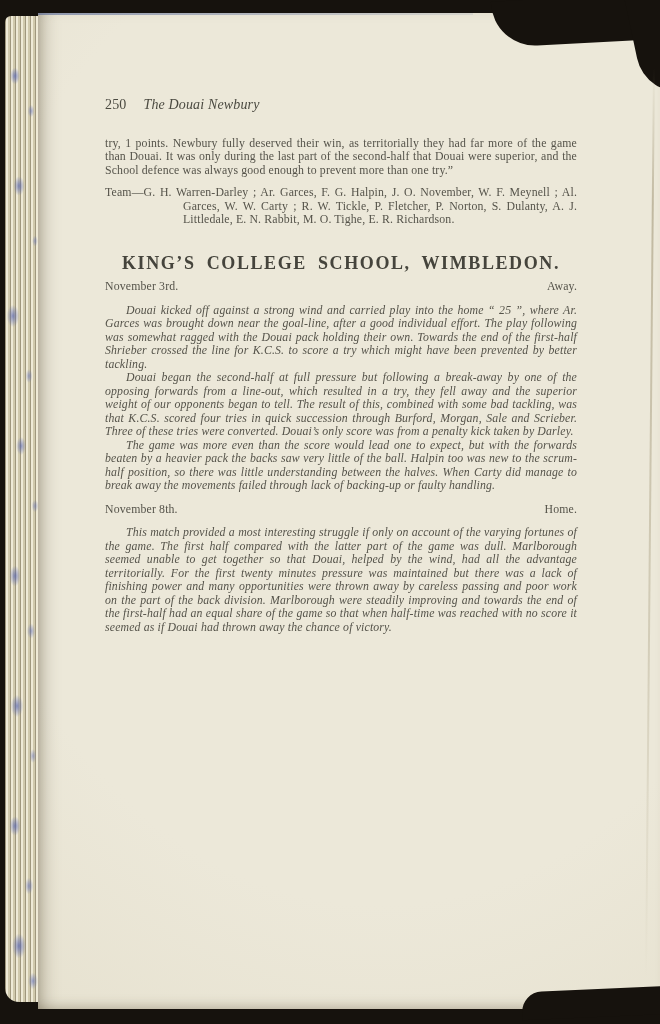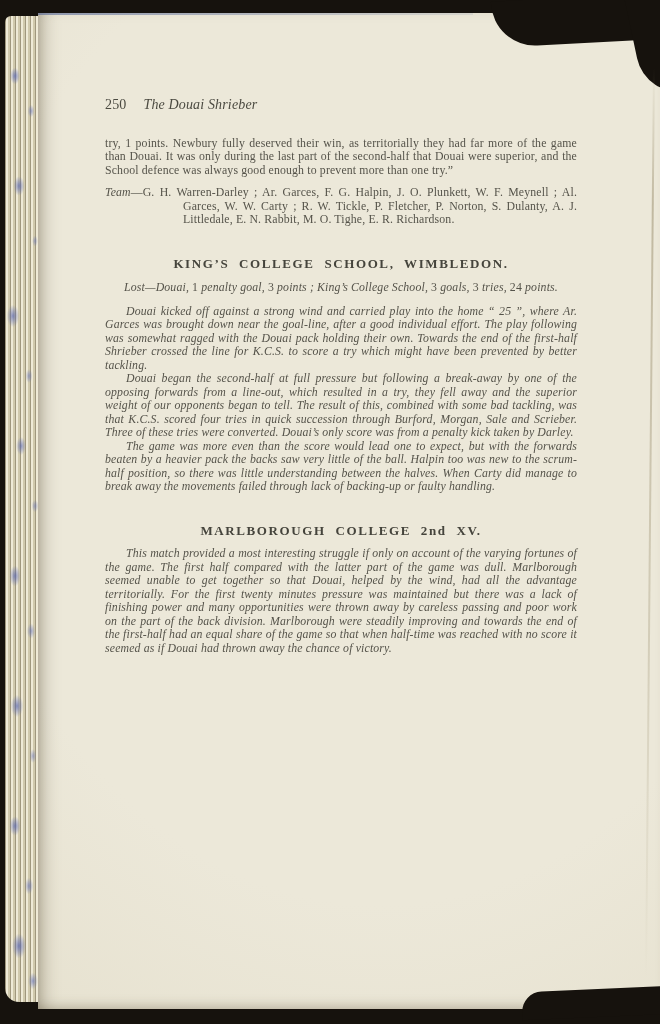--- a/index.html
+++ b/index.html
@@ -60,23 +60,23 @@
     letter-spacing:.15px;
     margin-top:12px;
   }
   .running-header{display:flex;align-items:baseline;gap:17px;margin-top:73px;color:#4b4a41;}
   .page-number{font-size:14px;}
   .running-title{font-size:14px;font-style:italic;}
   .para{text-align:justify;}
   .para.first{margin-top:25px;}
   .para.indent{text-indent:21px;}
   .team-line{text-align:justify;padding-left:78px;text-indent:-78px;margin-top:9px;}
-  .team-label{font-style:italic;}
+  .team-label{}
   .match-heading{
-    text-align:center;font-weight:bold;font-size:13px;color:#45443c;
+    text-align:center;font-weight:bold;font-size:18px;color:#45443c;
     letter-spacing:1.6px;word-spacing:5px;margin-top:30px;
   }
   .date-row{display:flex;justify-content:space-between;margin-top:10px;}
   .result-line{text-align:center;font-style:italic;margin-top:11px;}
   .result-line .rm{font-style:normal;}
   .report{margin-top:10px;font-style:italic;}
   .report .para{margin:0;}
 </style>
 </head>
 <body>
@@ -88,43 +88,49 @@
   <div class="book-page">
     <div class="corner-notch-1"></div>
     <div class="corner-notch-2"></div>
     <div class="bottom-wedge"></div>
     <div class="gutter-crease"></div>
 
     <div class="content">
 
       <div class="running-header">
         <span class="page-number">250</span>
-        <span class="running-title">The Douai Shrieber</span>
+        <span class="running-title">The Douai Newbury</span>
       </div>
 
       <div class="para first">try, 1 points. Newbury fully deserved their win, as territorially they had far more of the game than Douai. It was only during the last part of the second-half that Douai were superior, and the School defence was always good enough to prevent more than one try.”</div>
 
       <div class="team-line">
-        <span class="team-label">Team</span><span>—G. H. Warren-Darley ; Ar. Garces, F. G. Halpin, J. O. Plunkett, W. F. Meynell ; Al. Garces, W. W. Carty ; R. W. Tickle, P. Fletcher, P. Norton, S. Dulanty, A. J. Littledale, E. N. Rabbit, M. O. Tighe, E. R. Richardson.</span>
+        <span class="team-label">Team</span><span>—G. H. Warren-Darley ; Ar. Garces, F. G. Halpin, J. O. November, W. F. Meynell ; Al. Garces, W. W. Carty ; R. W. Tickle, P. Fletcher, P. Norton, S. Dulanty, A. J. Littledale, E. N. Rabbit, M. O. Tighe, E. R. Richardson.</span>
       </div>
 
       <div class="match-heading">KING’S COLLEGE SCHOOL, WIMBLEDON.</div>
 
+      <div class="date-row">
+        <span>November 3rd.</span>
+        <span>Away.</span>
+      </div>
 
-      <div class="result-line">Lost—Douai, <span class="rm">1</span> penalty goal, <span class="rm">3</span> points ; King’s College School, <span class="rm">3</span> goals, <span class="rm">3</span> tries, <span class="rm">24</span> points.</div>
 
       <div class="report">
         <div class="para indent">Douai kicked off against a strong wind and carried play into the home “ 25 ”, where Ar. Garces was brought down near the goal-line, after a good individual effort. The play following was somewhat ragged with the Douai pack holding their own. Towards the end of the first-half Shrieber crossed the line for K.C.S. to score a try which might have been prevented by better tackling.</div>
         <div class="para indent">Douai began the second-half at full pressure but following a break-away by one of the opposing forwards from a line-out, which resulted in a try, they fell away and the superior weight of our opponents began to tell. The result of this, combined with some bad tackling, was that K.C.S. scored four tries in quick succession through Burford, Morgan, Sale and Scrieber. Three of these tries were converted. Douai’s only score was from a penalty kick taken by Darley.</div>
         <div class="para indent">The game was more even than the score would lead one to expect, but with the forwards beaten by a heavier pack the backs saw very little of the ball. Halpin too was new to the scrum-half position, so there was little understanding between the halves. When Carty did manage to break away the movements failed through lack of backing-up or faulty handling.</div>
       </div>
 
 
-      <div class="match-heading">MARLBOROUGH COLLEGE 2nd XV.</div>
 
+      <div class="date-row">
+        <span>November 8th.</span>
+        <span>Home.</span>
+      </div>
 
 
       <div class="report">
         <div class="para indent">This match provided a most interesting struggle if only on account of the varying fortunes of the game. The first half compared with the latter part of the game was dull. Marlborough seemed unable to get together so that Douai, helped by the wind, had all the advantage territorially. For the first twenty minutes pressure was maintained but there was a lack of finishing power and many opportunities were thrown away by careless passing and poor work on the part of the back division. Marlborough were steadily improving and towards the end of the first-half had an equal share of the game so that when half-time was reached with no score it seemed as if Douai had thrown away the chance of victory.</div>
       </div>
 
     </div>
   </div>
 </div>
 

